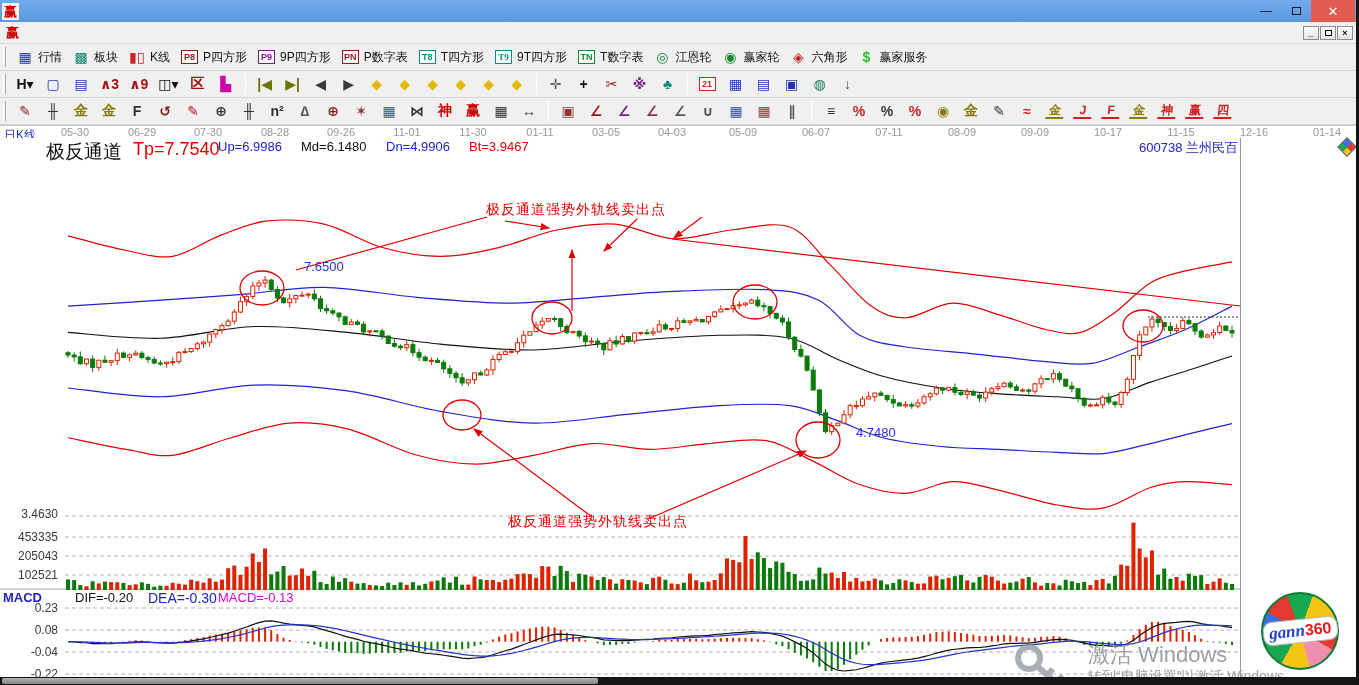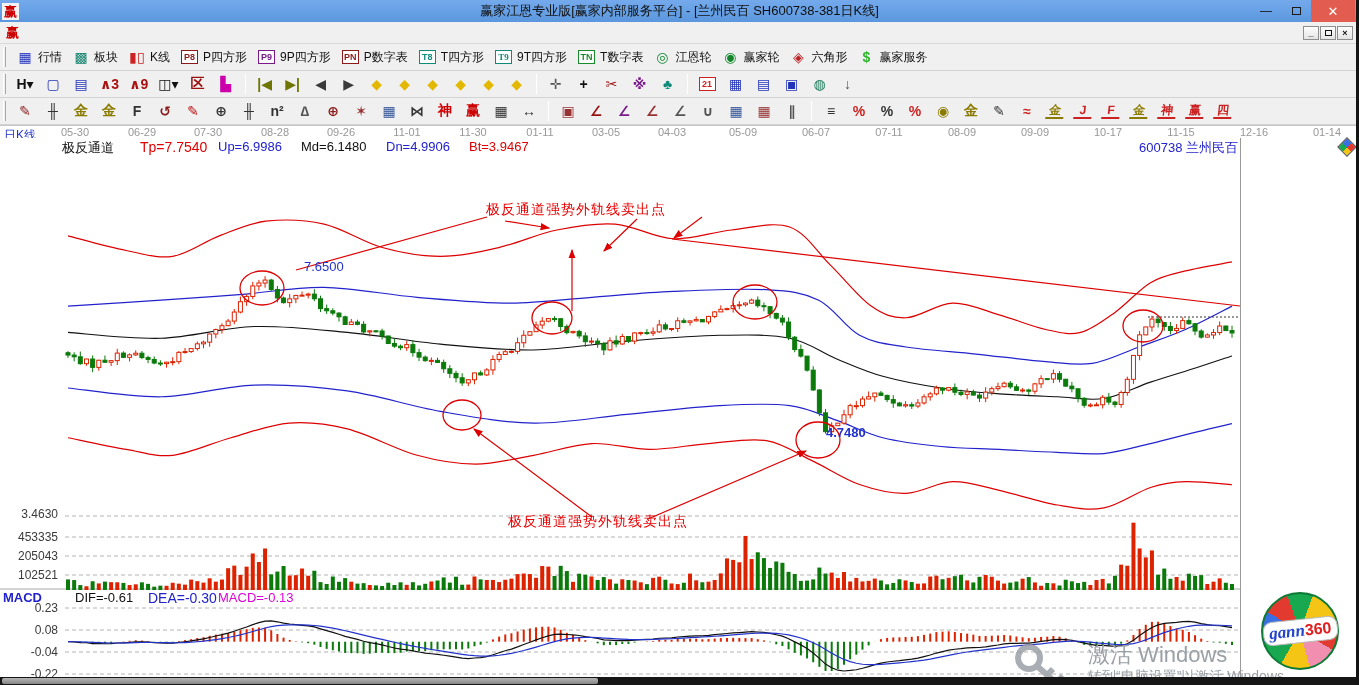--- a/index.html
+++ b/index.html
@@ -49,33 +49,33 @@
   
   .axisrow { position:absolute; left:0; top:125px; width:1359px; height:13px; background:#fff;
     border-top:1px solid #c6c6c6; }
   .kline-label { position:absolute; left:4px; top:1px; color:#2233cc; font-size:12px; }
   .date-tick { position:absolute; top:0px; width:44px; text-align:center; color:#979797; font-size:11px; }
 
   
   .chartarea { position:absolute; left:0; top:138px; width:1359px; height:539px; background:#fff; }
   #chartsvg { position:absolute; left:0; top:0; z-index:5; pointer-events:none; }
   .lbl { position:absolute; z-index:6; white-space:nowrap; }
-  .ind-name { left:62px; top:1px; color:#111; font-size:13px; }
-  .ind-tp { left:140px; top:1px; color:#e00000; font-size:14px; }
+  .ind-name { left:46px; top:1px; color:#111; font-size:19px; }
+  .ind-tp { left:133px; top:1px; color:#e00000; font-size:18px; }
   .ind-up { left:218px; top:1px; color:#2222cc; font-size:13px; }
   .ind-md { left:301px; top:1px; color:#111; font-size:13px; }
   .ind-dn { left:386px; top:1px; color:#2222cc; font-size:13px; }
   .ind-bt { left:469px; top:1px; color:#e00000; font-size:13px; }
   .stock-label { left:1058px; top:1px; width:180px; text-align:right; color:#2222cc; font-size:13px; }
   .ann { color:#e80000; font-size:14px; letter-spacing:1px; }
   .ann-sell { left:486px; top:63px; }
   .ann-buy { left:508px; top:375px; }
   .plabel { color:#2233cc; font-size:13px; }
   .pl-7650 { left:304px; top:121px; }
-  .pl-4748 { left:826px; top:287px;font-weight:bold; }
+  .pl-4748 { left:856px; top:287px; }
   .axis-l { left:0; width:58px; text-align:right; color:#3a3a3a; font-size:12px; }
   .vl-main { top:369px; }
   .vl-v1 { top:392px; } .vl-v2 { top:411px; } .vl-v3 { top:430px; }
   .macd-name { left:3px;  top:452px; color:#2222cc; font-size:13px; font-weight:bold; }
   .macd-dif  { left:75px; top:452px; color:#111; font-size:13px; }
   .macd-dea  { left:148px;top:452px; color:#2222cc; font-size:14px; }
   .macd-val  { left:218px;top:452px; color:#dd00dd; font-size:13px; }
   .ml-1 { top:463px; } .ml-2 { top:485px; } .ml-3 { top:507px; } .ml-4 { top:529px; }
 
   
@@ -106,21 +106,20 @@
     background:linear-gradient(#b5b5b5,#868686); }
   .rightedge { position:absolute; left:1356px; top:0; width:3px; height:685px; background:#141414; z-index:11; }
 </style>
 </head>
 <body>
 
 <div class="app">
 
   <div class="titlebar">
     <div class="tb-logo">赢</div>
-    <div class="tb-title">赢家江恩专业版[赢家内部服务平台] - [兰州民百  SH600738-381日K线]</div>
     <div class="tb-btns">
       <div class="tb-btn">—</div>
       <div class="tb-btn">
           <i class="box"></i>
         </div>
       <div class="tb-btn close">✕</div>
     </div>
   </div>
 
   <div class="menubar">
@@ -435,21 +434,21 @@
     <span class="lbl ann ann-buy">极反通道强势外轨线卖出点</span>
     <span class="lbl plabel pl-7650">7.6500</span>
     <span class="lbl plabel pl-4748">4.7480</span>
 
     <span class="lbl axis-l vl-main">3.4630</span>
     <span class="lbl axis-l vl-v1">453335</span>
     <span class="lbl axis-l vl-v2">205043</span>
     <span class="lbl axis-l vl-v3">102521</span>
 
     <span class="lbl macd-name">MACD</span>
-    <span class="lbl macd-dif">DIF=-0.61</span>
+    <span class="lbl macd-dif">DIF=-0.20</span>
     <span class="lbl macd-dea">DEA=-0.30</span>
     <span class="lbl macd-val">MACD=-0.13</span>
     <span class="lbl axis-l ml-1">0.23</span>
     <span class="lbl axis-l ml-2">0.08</span>
     <span class="lbl axis-l ml-3">-0.04</span>
     <span class="lbl axis-l ml-4">-0.22</span>
 
     <div class="rightpanel">
       <div class="mini-diamond"></div>
       <div class="logo360">

